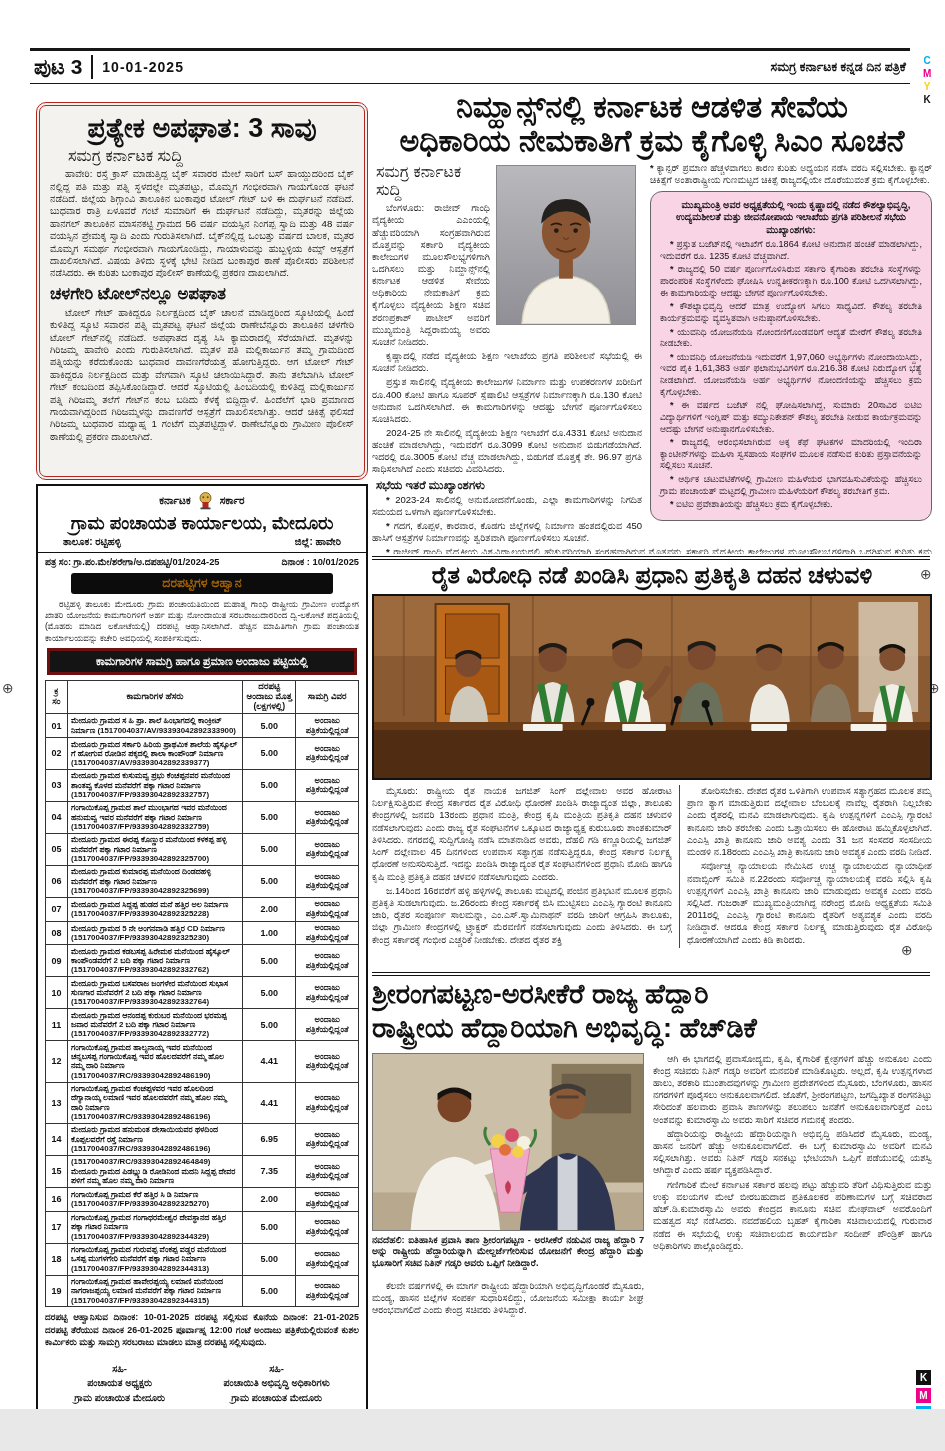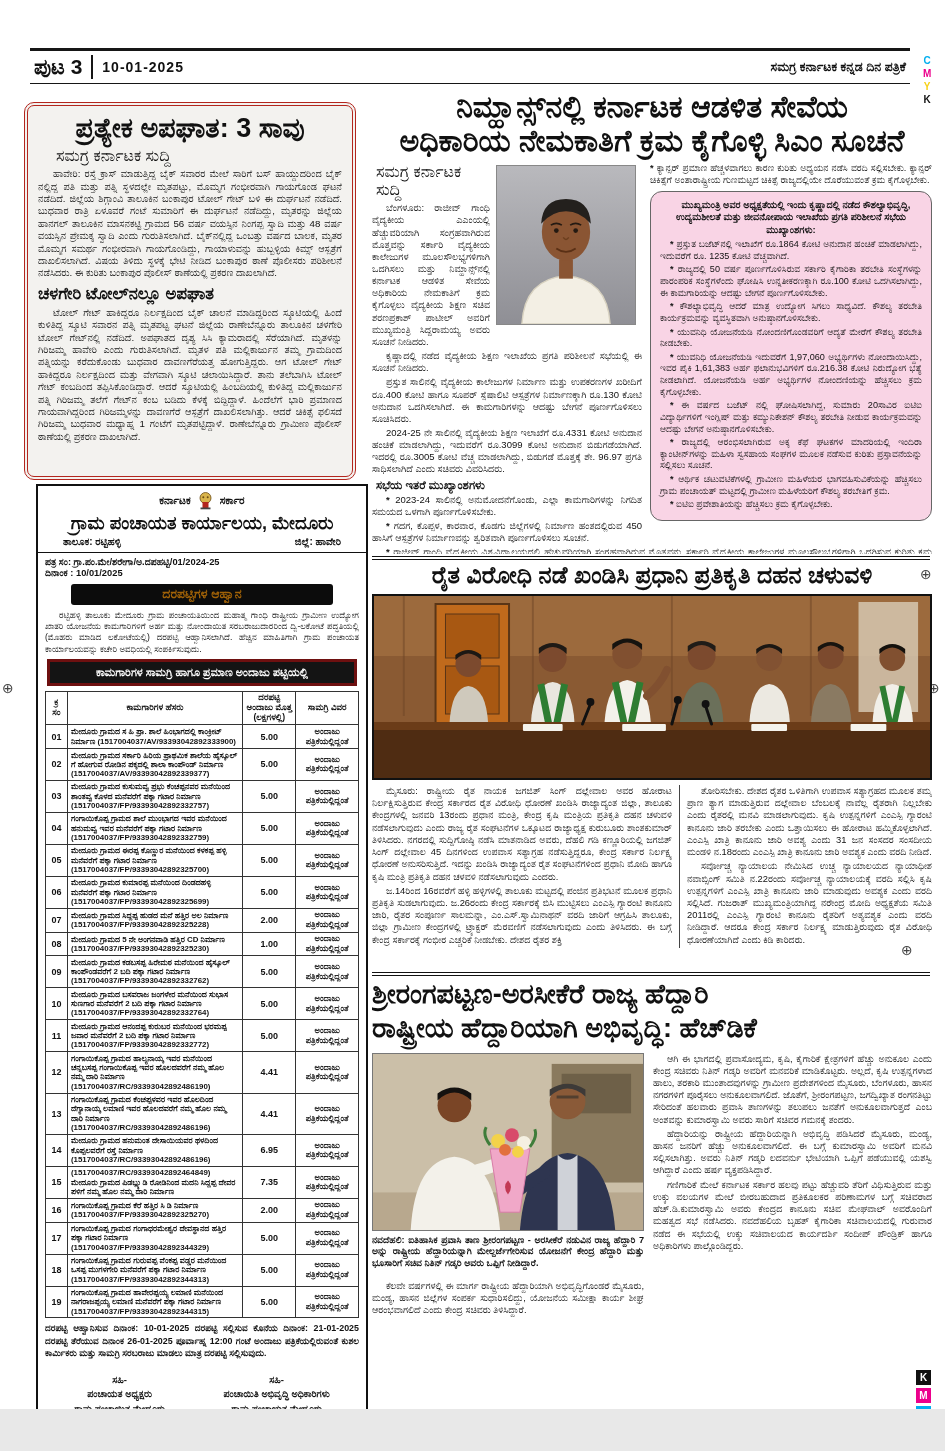--- a/index.html
+++ b/index.html
@@ -24,37 +24,37 @@
   .cmyk-bl span{width:14px;height:14px;border:1px solid #555;font-size:9px;font-weight:bold;
                 display:flex;align-items:center;justify-content:center;}
   .cmyk-bl span:nth-child(1){color:#00aeef}.cmyk-bl span:nth-child(2){color:#ec008c}
   .cmyk-bl span:nth-child(3){color:#b99b00}.cmyk-bl span:nth-child(4){color:#111}
   .cmyk-br{position:absolute;left:916px;top:1370px;display:flex;flex-direction:column;gap:3px;}
   .cmyk-br span{width:15px;height:15px;color:#fff;font-size:10px;font-weight:bold;
                 display:flex;align-items:center;justify-content:center;}
   .cmyk-br span:nth-child(1){background:#111}.cmyk-br span:nth-child(2){background:#ec008c}
   .cmyk-br span:nth-child(3){background:#00aeef}
   
-  .accident{position:absolute;left:24px;top:102px;width:332px;height:378px;box-sizing:border-box;
+  .accident{position:absolute;left:36px;top:102px;width:332px;height:378px;box-sizing:border-box;
             border:4px double #b3261e;border-radius:10px;background:#f3f2ef;
             padding:8px 10px;overflow:hidden;}
   .accident h1{margin:0 0 4px 0;font-size:27px;line-height:1.08;text-align:center;}
   .byline{font-size:16px;font-weight:normal;margin:3px 0 3px 18px;}
   .body-p{font-size:9.7px;line-height:1.28;text-align:justify;text-indent:15px;margin:0 0 2px 0;}
   .accident h2{margin:4px 0;font-size:16.5px;}
   
   .notice{position:absolute;left:36px;top:484px;width:332px;height:932px;box-sizing:border-box;
           border:2px solid #111;background:#fff;padding:5px 7px;overflow:hidden;}
   .gov-row{display:flex;align-items:center;justify-content:center;gap:6px;
            font-size:10.5px;font-weight:bold;}
   .office{text-align:center;font-size:18px;font-weight:bold;margin:3px 0 2px 0;}
   .td-row{display:flex;justify-content:space-between;font-size:10px;font-weight:bold;
           padding:0 18px;margin-bottom:4px;}
   .nhr{border:none;border-top:1.5px solid #111;margin:2px -7px 4px -7px;}
-  .ref-row{display:flex;justify-content:space-between;font-size:9.3px;font-weight:bold;flex-direction:column;}
+  .ref-row{display:flex;justify-content:space-between;font-size:9.3px;font-weight:bold;}
   .banner1{margin:5px 26px;background:#0c0c0c;color:#a16207;text-align:center;
            font-size:12.5px;font-weight:bold;padding:3px 0;border-radius:3px;}
   .intro{font-size:8.6px;line-height:1.3;text-align:justify;text-indent:14px;margin:2px 0 4px 0;}
   .banner2{margin:2px 2px 5px 2px;background:#141414;color:#fff;text-align:center;
            font-size:11px;font-weight:bold;padding:4px 0;border:3px solid #6e1010;}
   table.works{width:100%;border-collapse:collapse;}
   table.works th,table.works td{border:1px solid #333;padding:1.5px 3px;vertical-align:middle;}
   table.works th{font-size:8.6px;font-weight:bold;text-align:center;line-height:1.15;}
   .c-no{width:7%;text-align:center;font-weight:bold;font-size:9px;}
   .c-name{width:56%;font-size:7.9px;font-weight:bold;line-height:1.18;text-align:left;}
@@ -500,21 +500,21 @@
         <p class="h-caption">ನವದೆಹಲಿ: ಐತಿಹಾಸಿಕ ಪ್ರವಾಸಿ ತಾಣ ಶ್ರೀರಂಗಪಟ್ಟಣ - ಅರಸೀಕೆರೆ ನಡುವಿನ ರಾಜ್ಯ ಹೆದ್ದಾರಿ 7 ಅನ್ನು ರಾಷ್ಟ್ರೀಯ ಹೆದ್ದಾರಿಯನ್ನಾಗಿ ಮೇಲ್ದರ್ಜೆಗೇರಿಸುವ ಯೋಜನೆಗೆ ಕೇಂದ್ರ ಹೆದ್ದಾರಿ ಮತ್ತು ಭೂಸಾರಿಗೆ ಸಚಿವ ನಿತಿನ್ ಗಡ್ಕರಿ ಅವರು ಒಪ್ಪಿಗೆ ನೀಡಿದ್ದಾರೆ.</p>
         <div>
 
         <p class="h-p">ಕೆಲವೇ ವರ್ಷಗಳಲ್ಲಿ ಈ ಮಾರ್ಗ ರಾಷ್ಟ್ರೀಯ ಹೆದ್ದಾರಿಯಾಗಿ ಅಭಿವೃದ್ಧಿಗೊಂಡರೆ ಮೈಸೂರು, ಮಂಡ್ಯ, ಹಾಸನ ಜಿಲ್ಲೆಗಳ ಸಂಪರ್ಕ ಸುಧಾರಿಸಲಿದ್ದು, ಯೋಜನೆಯ ಸಮೀಕ್ಷಾ ಕಾರ್ಯ ಶೀಘ್ರ ಆರಂಭವಾಗಲಿದೆ ಎಂದು ಕೇಂದ್ರ ಸಚಿವರು ತಿಳಿಸಿದ್ದಾರೆ.</p>
           </div>
       </div>
       <div class="h-right">
         <div>
 
         <p class="h-p">ಆಗಿ ಈ ಭಾಗದಲ್ಲಿ ಪ್ರವಾಸೋದ್ಯಮ, ಕೃಷಿ, ಕೈಗಾರಿಕೆ ಕ್ಷೇತ್ರಗಳಿಗೆ ಹೆಚ್ಚು ಅನುಕೂಲ ಎಂದು ಕೇಂದ್ರ ಸಚಿವರು ನಿತಿನ್ ಗಡ್ಕರಿ ಅವರಿಗೆ ಮನವರಿಕೆ ಮಾಡಿಕೊಟ್ಟರು. ಅಲ್ಲದೆ, ಕೃಷಿ ಉತ್ಪನ್ನಗಳಾದ ಹಾಲು, ತರಕಾರಿ ಮುಂತಾದವುಗಳನ್ನು ಗ್ರಾಮೀಣ ಪ್ರದೇಶಗಳಿಂದ ಮೈಸೂರು, ಬೆಂಗಳೂರು, ಹಾಸನ ನಗರಗಳಿಗೆ ಪೂರೈಸಲು ಅನುಕೂಲವಾಗಲಿದೆ. ಜೊತೆಗೆ, ಶ್ರೀರಂಗಪಟ್ಟಣ, ಜಗದ್ವಿಖ್ಯಾತ ರಂಗನತಿಟ್ಟು ಸೇರಿದಂತೆ ಹಲವಾರು ಪ್ರವಾಸಿ ತಾಣಗಳನ್ನು ತಲುಪಲು ಜನತೆಗೆ ಅನುಕೂಲವಾಗುತ್ತದೆ ಎಂಬ ಅಂಶವನ್ನು ಕುಮಾರಸ್ವಾಮಿ ಅವರು ಸಾರಿಗೆ ಸಚಿವರ ಗಮನಕ್ಕೆ ತಂದರು.</p>
-            <p class="h-p">ಹೆದ್ದಾರಿಯನ್ನು ರಾಷ್ಟ್ರೀಯ ಹೆದ್ದಾರಿಯನ್ನಾಗಿ ಅಭಿವೃದ್ಧಿ ಪಡಿಸಿದರೆ ಮೈಸೂರು, ಮಂಡ್ಯ, ಹಾಸನ ಜನರಿಗೆ ಹೆಚ್ಚು ಅನುಕೂಲವಾಗಲಿದೆ. ಈ ಬಗ್ಗೆ ಕುಮಾರಸ್ವಾಮಿ ಅವರಿಗೆ ಮನವಿ ಸಲ್ಲಿಸಲಾಗಿತ್ತು. ಅವರು ನಿತಿನ್ ಗಡ್ಕರಿ ಲದವರ್ನು ಭೇಟಿಯಾಗಿ ಒಪ್ಪಿಗೆ ಪಡೆಯುವಲ್ಲಿ ಯಶಸ್ವಿ ಆಗಿದ್ದಾರೆ ಎಂದು ಹರ್ಷ ವ್ಯಕ್ತಪಡಿಸಿದ್ದಾರೆ.</p>
+            <p class="h-p">ಹೆದ್ದಾರಿಯನ್ನು ರಾಷ್ಟ್ರೀಯ ಹೆದ್ದಾರಿಯನ್ನಾಗಿ ಅಭಿವೃದ್ಧಿ ಪಡಿಸಿದರೆ ಮೈಸೂರು, ಮಂಡ್ಯ, ಹಾಸನ ಜನರಿಗೆ ಹೆಚ್ಚು ಅನುಕೂಲವಾಗಲಿದೆ. ಈ ಬಗ್ಗೆ ಕುಮಾರಸ್ವಾಮಿ ಅವರಿಗೆ ಮನವಿ ಸಲ್ಲಿಸಲಾಗಿತ್ತು. ಅವರು ನಿತಿನ್ ಗಡ್ಕರಿ ಸನಕಟ್ನು ಭೇಟಿಯಾಗಿ ಒಪ್ಪಿಗೆ ಪಡೆಯುವಲ್ಲಿ ಯಶಸ್ವಿ ಆಗಿದ್ದಾರೆ ಎಂದು ಹರ್ಷ ವ್ಯಕ್ತಪಡಿಸಿದ್ದಾರೆ.</p>
             <p class="h-p">ಗಣಿಗಾರಿಕೆ ಮೇಲೆ ಕರ್ನಾಟಕ ಸರ್ಕಾರ ಹಲವು ಪಟ್ಟು ಹೆಚ್ಚುವರಿ ತೆರಿಗೆ ವಿಧಿಸುತ್ತಿರುವ ಮತ್ತು ಉಕ್ಕು ವಲಯಗಳ ಮೇಲೆ ಬೀರಬಹುದಾದ ಪ್ರತಿಕೂಲಕರ ಪರಿಣಾಮಗಳ ಬಗ್ಗೆ ಸಚಿವರಾದ ಹೆಚ್.ಡಿ.ಕುಮಾರಸ್ವಾಮಿ ಅವರು ಕೇಂದ್ರದ ಕಾನೂನು ಸಚಿವ ಮೇಘವಾಲ್ ಅವರೊಂದಿಗೆ ಮಹತ್ವದ ಸಭೆ ನಡೆಸಿದರು. ನವದೆಹಲಿಯ ಬೃಹತ್ ಕೈಗಾರಿಕಾ ಸಚಿವಾಲಯದಲ್ಲಿ ಗುರುವಾರ ನಡೆದ ಈ ಸಭೆಯಲ್ಲಿ ಉಕ್ಕು ಸಚಿವಾಲಯದ ಕಾರ್ಯದರ್ಶಿ ಸಂದೀಪ್ ಪೌಂಡ್ರಿಕ್ ಹಾಗೂ ಅಧಿಕಾರಿಗಳು ಪಾಲ್ಗೊಂಡಿದ್ದರು.</p>
           </div>
       </div>
     </div>
   </section>
 
   <div class="cmyk-bl">
     <span>C</span>
     <span>M</span>
     <span>Y</span>

